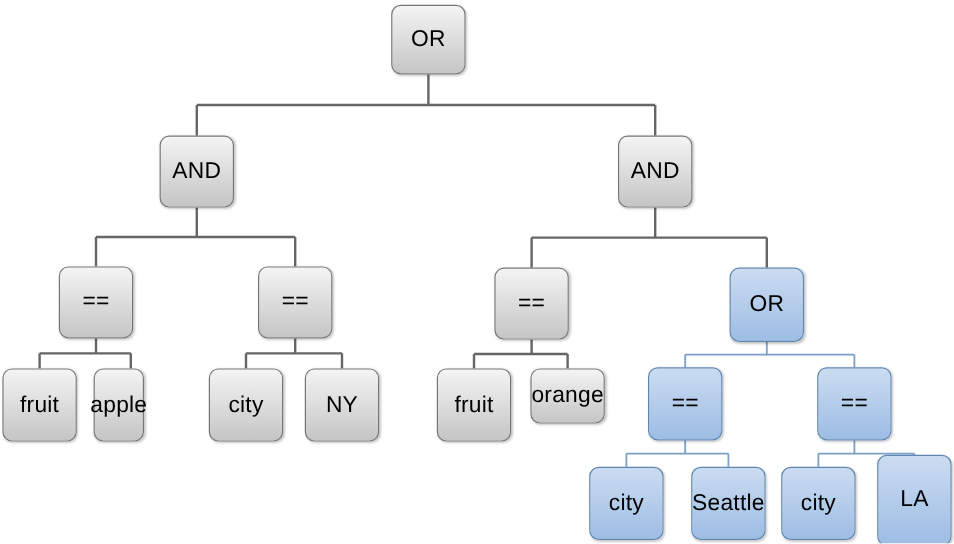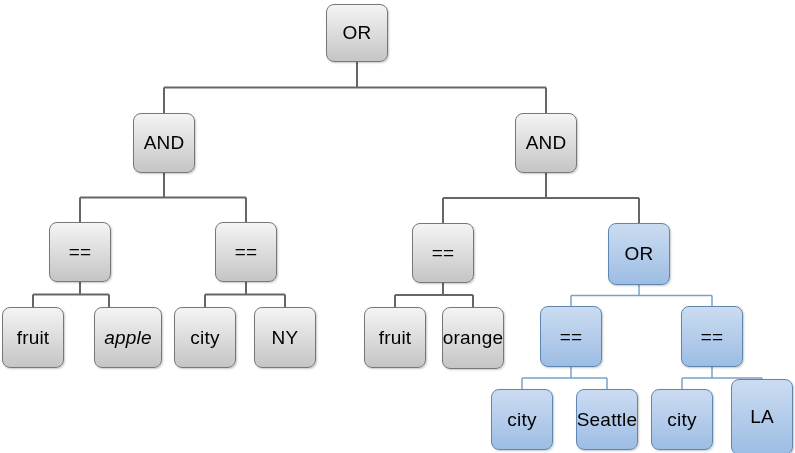--- a/index.html
+++ b/index.html
@@ -89,33 +89,33 @@
       </div>
       <div class="node" style="left: 412px; top: 223px; width: 62px; height: 60px; background: linear-gradient(rgb(244, 244, 244), rgb(197, 197, 197)); border: 1.5px solid rgb(119, 119, 119);">
         <span>==</span>
       </div>
       <div class="node" style="left: 608px; top: 223px; width: 62px; height: 62px; background: linear-gradient(rgb(203, 220, 241), rgb(157, 189, 228)); border: 1.5px solid rgb(94, 134, 176);">
         <span>OR</span>
       </div>
       <div class="node" style="left: 2px; top: 307px; width: 62px; height: 61px; background: linear-gradient(rgb(244, 244, 244), rgb(197, 197, 197)); border: 1.5px solid rgb(119, 119, 119);">
         <span>fruit</span>
       </div>
-      <div class="node" style="left: 94px; top: 307px; width: 68px; height: 61px; background: linear-gradient(rgb(244, 244, 244), rgb(197, 197, 197)); border: 1.5px solid rgb(119, 119, 119); font-style: italic;">
+      <div class="node" style="left: 78px; top: 307px; width: 42px; height: 61px; background: linear-gradient(rgb(244, 244, 244), rgb(197, 197, 197)); border: 1.5px solid rgb(119, 119, 119);">
         <span>apple</span>
       </div>
       <div class="node" style="left: 174px; top: 307px; width: 62px; height: 61px; background: linear-gradient(rgb(244, 244, 244), rgb(197, 197, 197)); border: 1.5px solid rgb(119, 119, 119);">
         <span>city</span>
       </div>
       <div class="node" style="left: 254px; top: 307px; width: 62px; height: 61px; background: linear-gradient(rgb(244, 244, 244), rgb(197, 197, 197)); border: 1.5px solid rgb(119, 119, 119);">
         <span>NY</span>
       </div>
       <div class="node" style="left: 364px; top: 307px; width: 62px; height: 61px; background: linear-gradient(rgb(244, 244, 244), rgb(197, 197, 197)); border: 1.5px solid rgb(119, 119, 119);">
         <span>fruit</span>
       </div>
-      <div class="node" style="left: 442px; top: 307px; width: 62px; height: 62px; background: linear-gradient(rgb(244, 244, 244), rgb(197, 197, 197)); border: 1.5px solid rgb(119, 119, 119);">
+      <div class="node" style="left: 442px; top: 307px; width: 62px; height: 46px; background: linear-gradient(rgb(244, 244, 244), rgb(197, 197, 197)); border: 1.5px solid rgb(119, 119, 119);">
         <span>orange</span>
       </div>
       <div class="node" style="left: 540px; top: 306px; width: 62px; height: 61px; background: linear-gradient(rgb(203, 220, 241), rgb(157, 189, 228)); border: 1.5px solid rgb(94, 134, 176);">
         <span>==</span>
       </div>
       <div class="node" style="left: 681px; top: 306px; width: 62px; height: 61px; background: linear-gradient(rgb(203, 220, 241), rgb(157, 189, 228)); border: 1.5px solid rgb(94, 134, 176);">
         <span>==</span>
       </div>
       <div class="node" style="left: 491px; top: 389px; width: 62px; height: 61px; background: linear-gradient(rgb(203, 220, 241), rgb(157, 189, 228)); border: 1.5px solid rgb(94, 134, 176);">
         <span>city</span>

